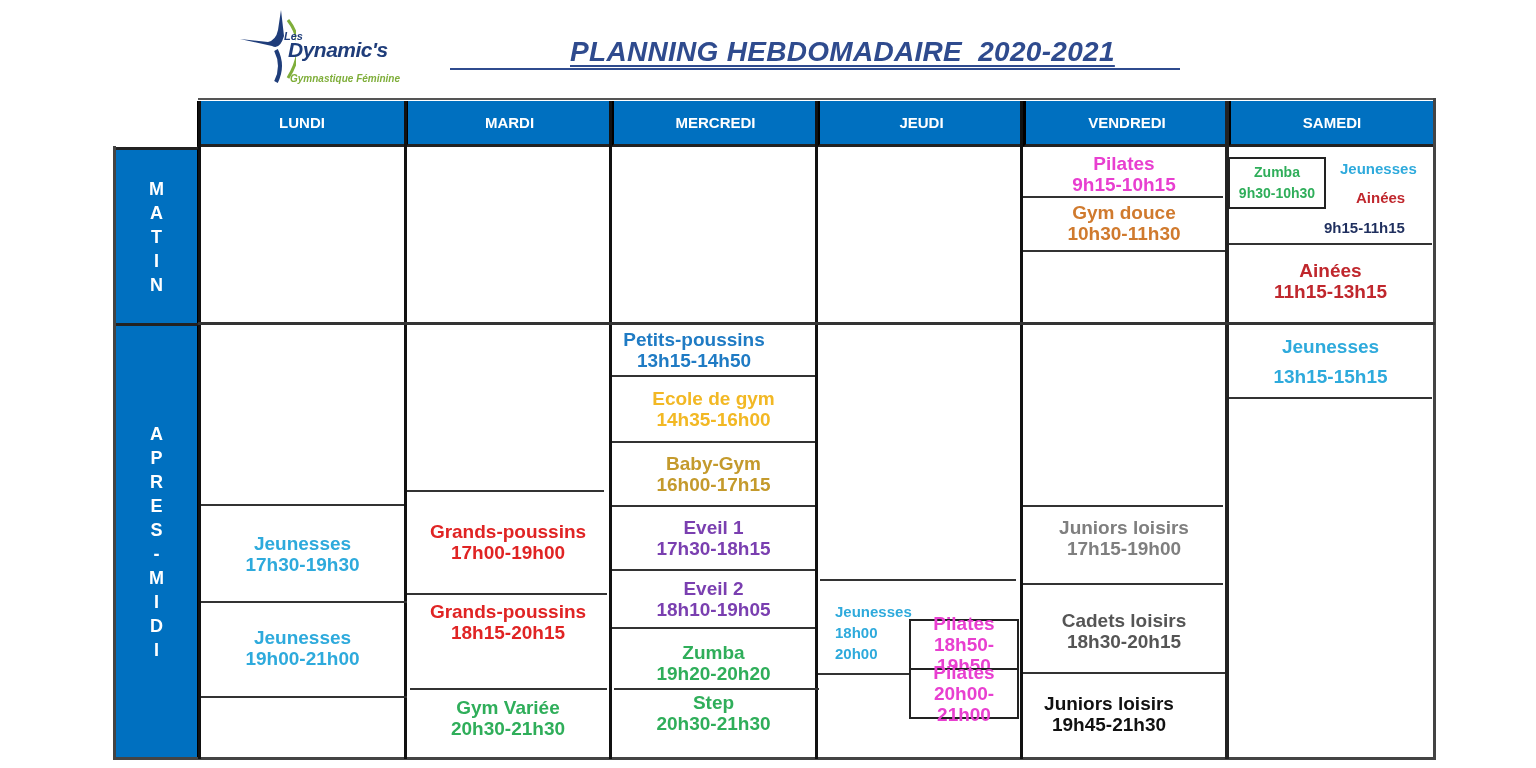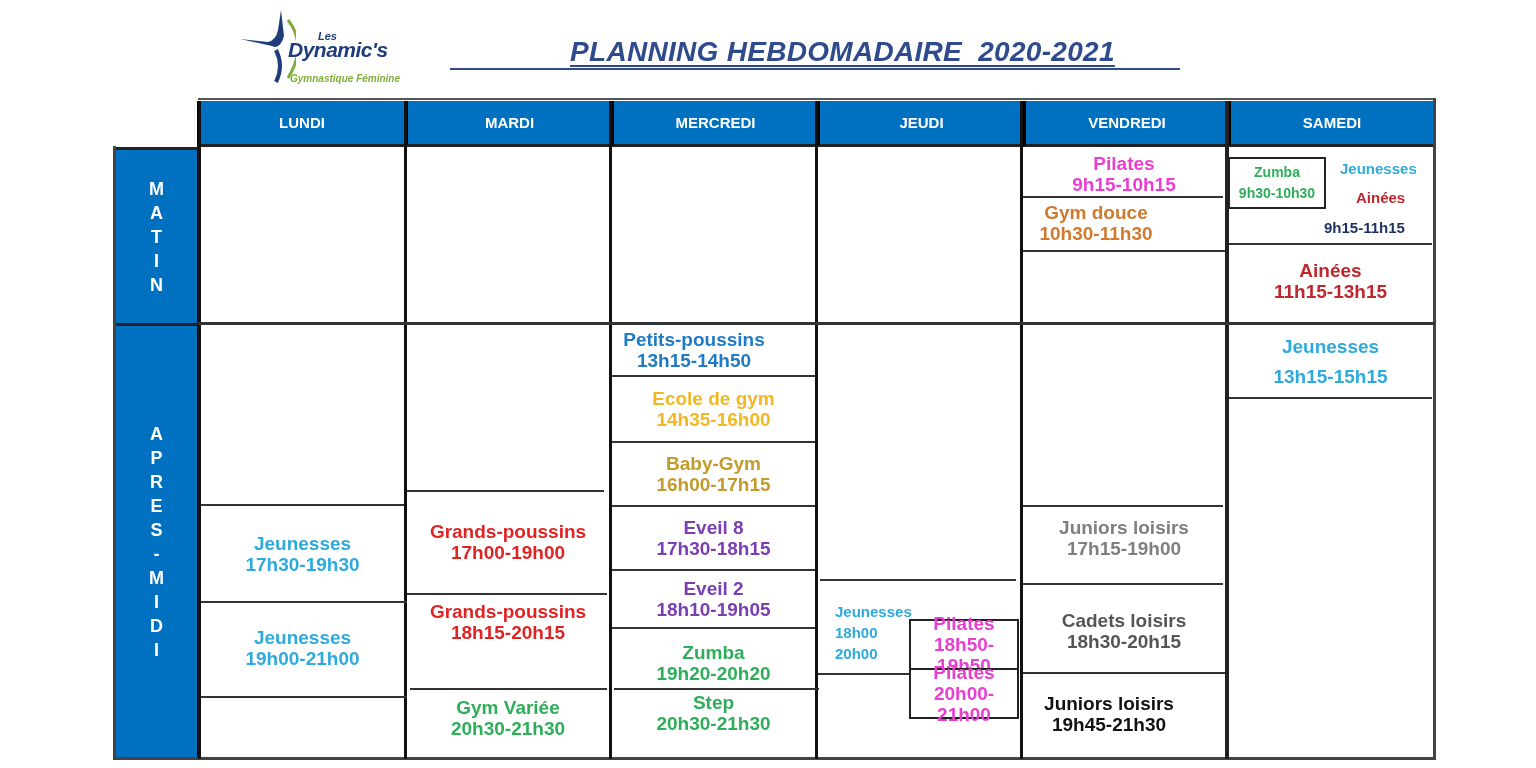--- a/index.html
+++ b/index.html
@@ -2,21 +2,21 @@
 <html><head>
 <meta charset="utf-8">
 <style>
   html, body { margin:0; padding:0; background:#ffffff; }
   body { width:1536px; height:768px; position:relative; overflow:hidden;
          font-family:"Liberation Sans", "DejaVu Sans", sans-serif; }
   .abs { position:absolute; }
 
   
   .logo { left:236px; top:6px; width:200px; height:80px; }
-  .logo-les { position:absolute; left:48px; top:24px; font-size:11px; color:#1f3d7a; font-style:italic; font-weight:bold;margin-left:34px; }
+  .logo-les { position:absolute; left:48px; top:24px; font-size:11px; color:#1f3d7a; font-style:italic; font-weight:bold; }
   .logo-main { position:absolute; left:52px; top:32px; font-size:21px; color:#1f3d7a; font-style:italic; font-weight:bold; letter-spacing:-0.5px; }
   .logo-sub { position:absolute; left:54px; top:67px; font-size:10px; color:#7fae3a; font-style:italic; font-weight:bold; }
   .title-line { left:450px; top:68px; width:730px; height:2px; background:#2f4b8e; }
   .title { left:570px; top:36px; font-size:28px; color:#2f4b8e; font-style:italic; font-weight:bold;
            text-decoration:underline; text-underline-offset:4px; letter-spacing:0.3px; }
 
   
   .frame-top { left:198px; top:98px; width:1237px; height:2px; background:#555; }
   .frame-left { left:113px; top:146px; width:3px; height:614px; background:#444; }
   .frame-bottom { left:113px; top:757px; width:1322px; height:3px; background:#444; }
@@ -129,21 +129,21 @@
   <span>Ecole de gym</span>
   <span>14h35-16h00</span>
 </div>
 <div class="abs hline" style="left:612px;top:441px;width:203px"></div>
 <div class="abs cell" style="left:612px;top:443px;width:203px;height:62px;color:#c49a2c">
   <span>Baby-Gym</span>
   <span>16h00-17h15</span>
 </div>
 <div class="abs hline" style="left:612px;top:505px;width:203px"></div>
 <div class="abs cell" style="left:612px;top:507px;width:203px;height:62px;color:#7a3fb0">
-  <span>Eveil 8</span>
+  <span>Eveil 1</span>
   <span>17h30-18h15</span>
 </div>
 <div class="abs hline" style="left:612px;top:569px;width:203px"></div>
 <div class="abs cell" style="left:612px;top:571px;width:203px;height:56px;color:#7a3fb0">
   <span>Eveil 2</span>
   <span>18h10-19h05</span>
 </div>
 <div class="abs hline" style="left:612px;top:627px;width:203px"></div>
 <div class="abs cell" style="left:612px;top:638px;width:203px;height:50px;color:#2fae5a">
   <span>Zumba</span>
@@ -169,21 +169,21 @@
 <div class="abs cell boxed" style="left:909px;top:668px;width:110px;height:51px;color:#e83fd0">
   <span>Pilates</span>
   <span>20h00-21h00</span>
 </div>
 
 <div class="abs cell" style="left:1023px;top:151px;width:202px;height:45px;color:#e83fd0">
   <span>Pilates</span>
   <span>9h15-10h15</span>
 </div>
 <div class="abs hline" style="left:1023px;top:196px;width:200px"></div>
-<div class="abs cell" style="left:995px;top:199px;width:202px;height:48px;color:#d07a2e">
+<div class="abs cell" style="left:1023px;top:199px;width:202px;height:48px;color:#d07a2e">
   <span>Gym douce</span>
   <span>10h30-11h30</span>
 </div>
 <div class="abs hline" style="left:1023px;top:250px;width:202px"></div>
 
 <div class="abs hline" style="left:1023px;top:505px;width:200px"></div>
 <div class="abs cell" style="left:1023px;top:508px;width:202px;height:60px;color:#7f7f7f">
   <span>Juniors loisirs</span>
   <span>17h15-19h00</span>
 </div>

